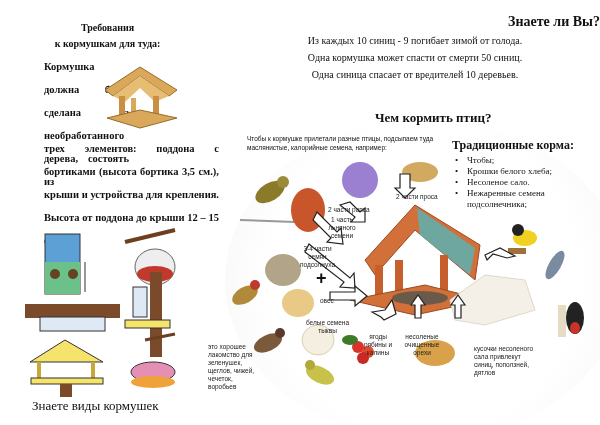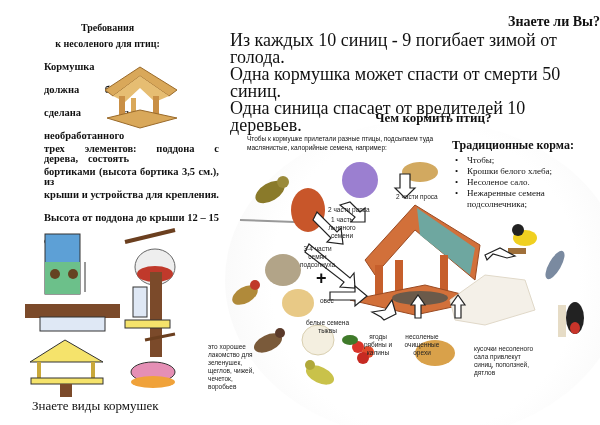--- a/index.html
+++ b/index.html
@@ -10,42 +10,42 @@
 
   
   .req-title { left: 20px; top: 20px; width: 175px; text-align: center; font-weight: bold; font-size: 10px; line-height: 16px; }
   .req-body { font-weight: bold; font-size: 10.5px; line-height: 23px; margin-left: 32px; }
   .req-narrow { left: 12px; top: 55px; width: 85px; text-align: justify; }
   .req-wide { left: 12px; top: 137px; width: 175px; text-align: justify; }
   .others-caption { left: 32px; top: 398px; font-size: 13px; }
 
   
   .know-title { left: 230px; top: 14px; width: 370px; text-align: right; font-weight: bold; font-size: 14px; }
-  .know-lines { left: 230px; top: 32px; width: 370px; text-align: left; font-size: 18px; line-height: 17px; }
+  .know-lines { left: 230px; top: 32px; width: 370px; text-align: center; font-size: 10px; line-height: 17px; }
   .feed-title { left: 340px; top: 110px; font-weight: bold; font-size: 13px; margin-left: 35px; }
   .intro { left: 247px; top: 134px; width: 190px; font-size: 6.5px; line-height: 9px; }
 
   .trad-title { left: 452px; top: 138px; font-weight: bold; font-size: 12px; }
   .trad-list { left: 455px; top: 155px; width: 140px; font-size: 9px; line-height: 11px; list-style: none; }
   .trad-list li { position: relative; padding-left: 12px; }
   .trad-list li::before { content: "•"; position: absolute; left: 0; top: 0; }
 
   .lbl { font-family: "Liberation Sans", sans-serif; font-size: 6.5px; line-height: 8px; color: #222; text-align: center; }
   .lbl-left { text-align: left; }
 
   .circle-bg { left: 225px; top: 120px; width: 400px; height: 320px; border-radius: 50%; background: radial-gradient(circle, #ffffff 60%, #f4f4f4 100%); }
 </style>
 </head>
 <body>
 
 <div class="abs circle-bg"></div>
 
 <div class="abs req-title">
   <div>Требования</div>
-  <div>к несоленого для птиц:</div>
+  <div>к кормушкам для туда:</div>
 </div>
 
 <div class="abs req-body req-narrow">Кормушка должна быть сделана из необработанного дерева, состоять из</div>
 
 <svg class="abs" style="left:95px;top:62px" width="90" height="70">
   <polygon points="10,28 45,5 82,28 74,34 45,14 18,34" fill="#d9a85a" stroke="#9a6a2a" stroke-width="1"></polygon>
   <polygon points="18,34 45,14 74,34 60,40 45,26 30,40" fill="#e6bd72"></polygon>
   <rect x="24" y="34" width="6" height="26" fill="#c98f45"></rect>
   <rect x="36" y="36" width="5" height="22" fill="#d9a85a"></rect>
   <rect x="58" y="34" width="6" height="26" fill="#c98f45"></rect>

